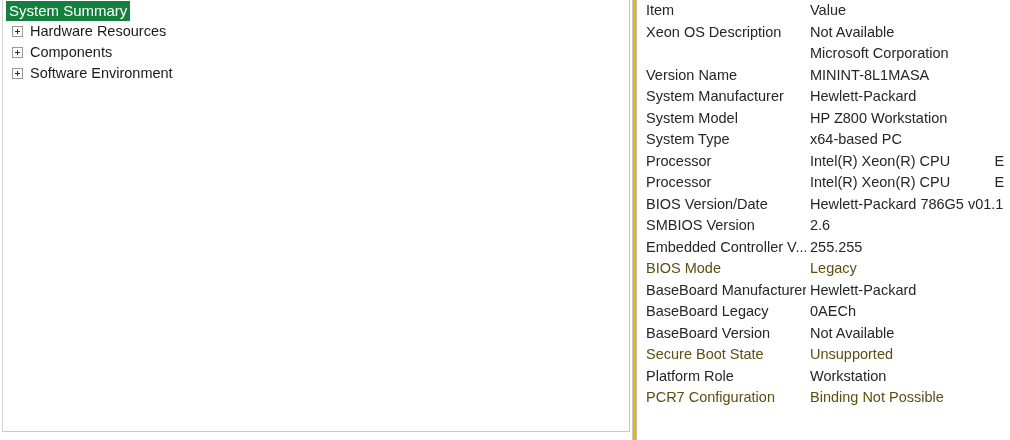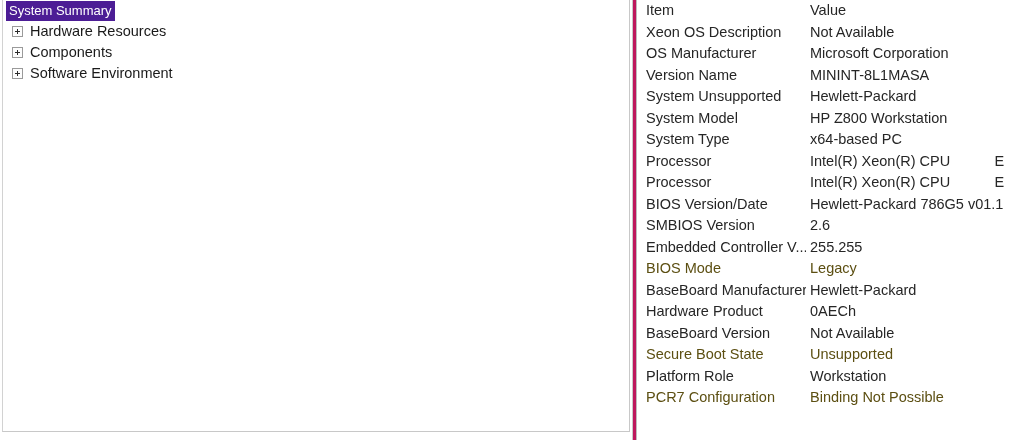--- a/index.html
+++ b/index.html
@@ -43,26 +43,26 @@
     display: flex;
     align-items: center;
   }
   .tree-row.root {
     padding-left: 3px;
   }
   .tree-row.child {
     padding-left: 9px;
   }
   .tree-label-selected {
-    background: #4c1d95;
+    background: #15803d;
     color: #ffffff;
     padding: 1px 3px 2px 3px;
     display: inline-block;
     line-height: 17px;
-    font-size: 13px;
+    font-size: 15px;
   }
   .expander {
     display: inline-block;
     width: 11px;
     height: 11px;
     box-sizing: border-box;
     border: 1px solid #9a9a9a;
     background: #fdfdfd;
     position: relative;
     margin-right: 7px;
@@ -91,21 +91,21 @@
     color: #1a1a1a;
   }
 
   
   #detail-pane {
     position: absolute;
     left: 632px;
     top: 0px;
     width: 372px;
     height: 440px;
-    background: #be185d;
+    background: #eab308;
     border-left: 1px solid #c9c9c9;
     box-sizing: border-box;
     overflow: hidden;
   }
   #detail-inner {
     position: absolute;
     left: 3px;
     top: 0;
     width: 369px;
     height: 440px;
@@ -177,29 +177,28 @@
         <span class="cell-item">Item</span>
         <span class="cell-value">Value</span>
       </div>
 
       <div id="rows-host">
           <div class="list-row">
             <span class="cell-item">Xeon OS Description</span>
             <span class="cell-value">Not Available</span>
           </div>
           <div class="list-row">
-            <span class="cell-item">OS Manufacturer</span>
             <span class="cell-value">Microsoft Corporation</span>
           </div>
           <div class="list-row">
             <span class="cell-item">Version Name</span>
             <span class="cell-value">MININT-8L1MASA</span>
           </div>
           <div class="list-row">
-            <span class="cell-item">System Unsupported</span>
+            <span class="cell-item">System Manufacturer</span>
             <span class="cell-value">Hewlett-Packard</span>
           </div>
           <div class="list-row">
             <span class="cell-item">System Model</span>
             <span class="cell-value">HP Z800 Workstation</span>
           </div>
           <div class="list-row">
             <span class="cell-item">System Type</span>
             <span class="cell-value">x64-based PC</span>
           </div>
@@ -225,21 +224,21 @@
           </div>
           <div class="list-row row-highlighted">
             <span class="cell-item">BIOS Mode</span>
             <span class="cell-value">Legacy</span>
           </div>
           <div class="list-row">
             <span class="cell-item">BaseBoard Manufacturer</span>
             <span class="cell-value">Hewlett-Packard</span>
           </div>
           <div class="list-row">
-            <span class="cell-item">Hardware Product</span>
+            <span class="cell-item">BaseBoard Legacy</span>
             <span class="cell-value">0AECh</span>
           </div>
           <div class="list-row">
             <span class="cell-item">BaseBoard Version</span>
             <span class="cell-value">Not Available</span>
           </div>
           <div class="list-row row-highlighted">
             <span class="cell-item">Secure Boot State</span>
             <span class="cell-value">Unsupported</span>
           </div>

